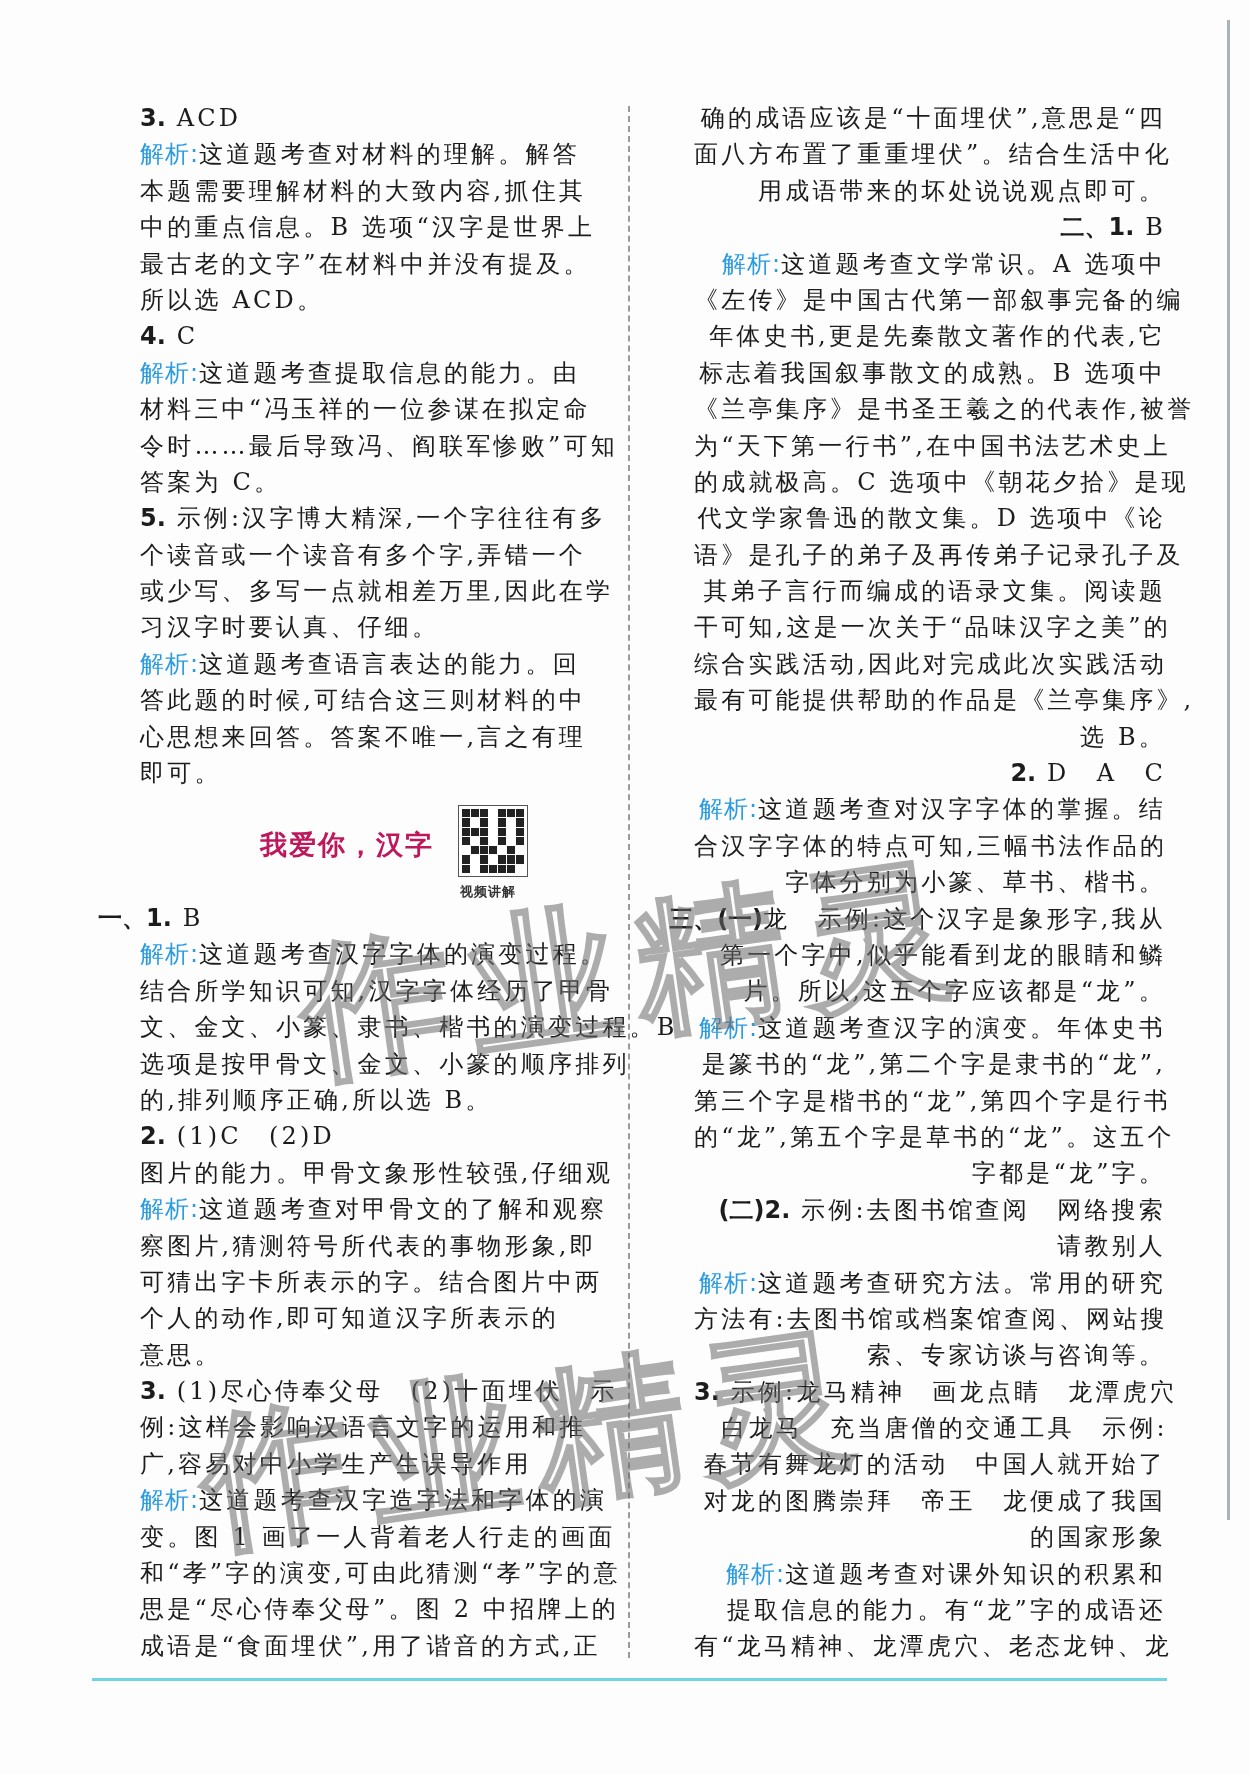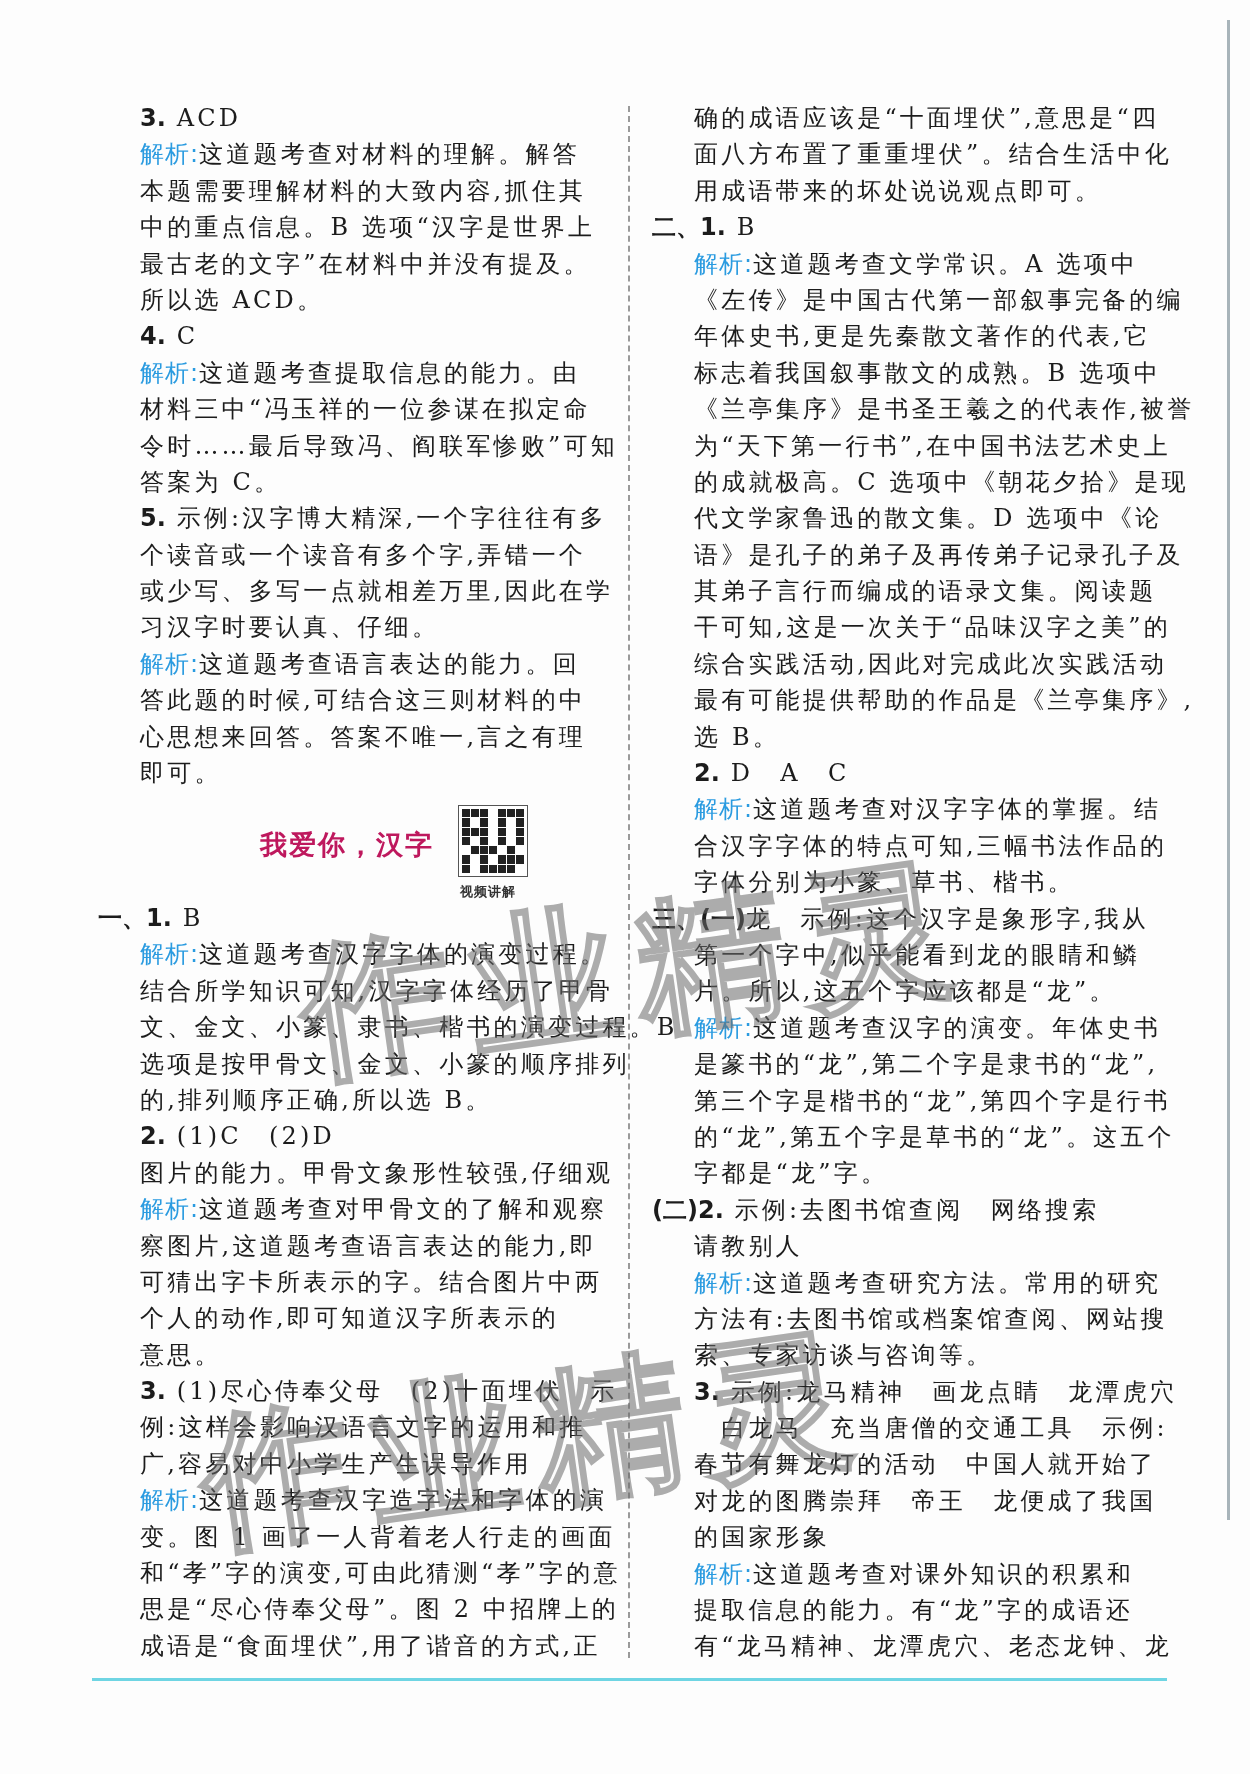--- a/index.html
+++ b/index.html
@@ -4,21 +4,21 @@
 <style>
   html, body { margin: 0; padding: 0; }
   body {
     width: 1250px; height: 1774px; position: relative; overflow: hidden;
     background: #fdfdfd;
     font-family: "DejaVu Serif", "Liberation Serif", serif;
     color: #1c1c1c;
   }
   .col { position: absolute; top: 100px; }
   .col-left { left: 140px; width: 472px; }
-  .col-right { left: 694px; width: 472px; }
+  .col-right { left: 694px; width: 472px; text-align: right; }
   .line {
     height: 36.4px; line-height: 36.4px; font-size: 24px;
     white-space: nowrap; letter-spacing: 3.2px; overflow: visible;
   }
   .out { margin-left: -42px; }
   .qn { font-family: "DejaVu Sans", "Liberation Sans", sans-serif; font-weight: bold; letter-spacing: 0; }
   .label { color: #2a9be0; font-family: "DejaVu Sans", "Liberation Sans", sans-serif; letter-spacing: 1px; }
   .sec { font-family: "DejaVu Sans", "Liberation Sans", sans-serif; font-weight: bold; letter-spacing: 0; }
   .divider {
     position: absolute; left: 628px; top: 106px; height: 1552px; width: 0;
@@ -142,21 +142,21 @@
 <div class="col col-left" id="colLeft2" style="top:900px">
     <div class="line out"><span class="sec">一、</span><span class="qn">1.</span><span> B</span></div>
     <div class="line"><span class="label">解析:</span><span>这道题考查汉字字体的演变过程。</span></div>
     <div class="line"><span>结合所学知识可知,汉字字体经历了甲骨</span></div>
     <div class="line"><span>文、金文、小篆、隶书、楷书的演变过程。B</span></div>
     <div class="line"><span>选项是按甲骨文、金文、小篆的顺序排列</span></div>
     <div class="line"><span>的,排列顺序正确,所以选 B。</span></div>
     <div class="line"><span class="qn">2.</span><span> (1)C　(2)D</span></div>
     <div class="line"><span>图片的能力。甲骨文象形性较强,仔细观</span></div>
     <div class="line"><span class="label">解析:</span><span>这道题考查对甲骨文的了解和观察</span></div>
-    <div class="line"><span>察图片,这道题考查语言表达的能力,即</span></div>
+    <div class="line"><span>察图片,猜测符号所代表的事物形象,即</span></div>
     <div class="line"><span>可猜出字卡所表示的字。结合图片中两</span></div>
     <div class="line"><span>个人的动作,即可知道汉字所表示的</span></div>
     <div class="line"><span>意思。</span></div>
     <div class="line"><span class="qn">3.</span><span> (1)尽心侍奉父母　(2)十面埋伏　示</span></div>
     <div class="line"><span>例:这样会影响汉语言文字的运用和推</span></div>
     <div class="line"><span>广,容易对中小学生产生误导作用</span></div>
     <div class="line"><span class="label">解析:</span><span>这道题考查汉字造字法和字体的演</span></div>
     <div class="line"><span>变。图 1 画了一人背着老人行走的画面</span></div>
     <div class="line"><span>和“孝”字的演变,可由此猜测“孝”字的意</span></div>
     <div class="line"><span>思是“尽心侍奉父母”。图 2 中招牌上的</span></div>

